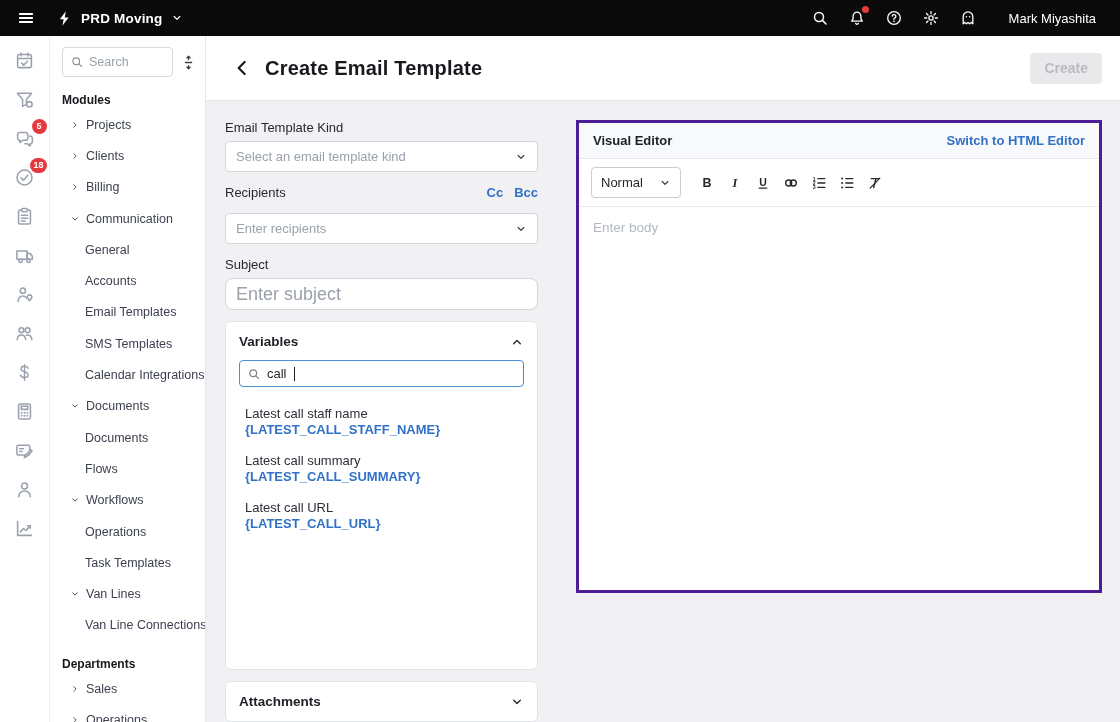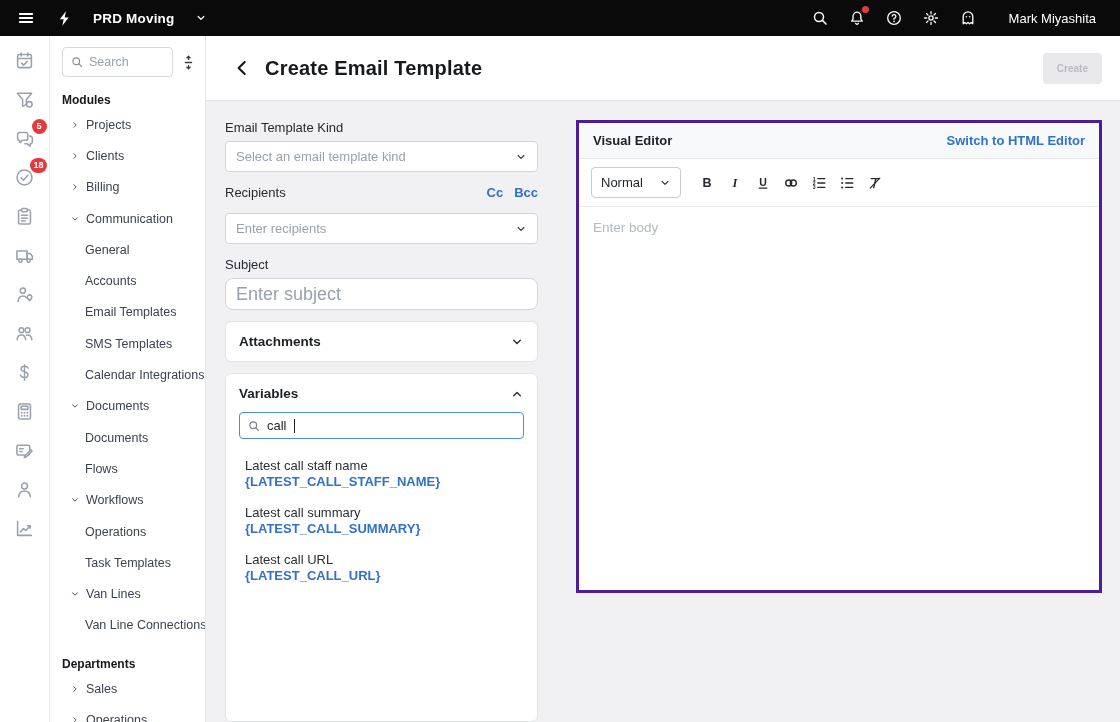--- a/index.html
+++ b/index.html
@@ -5,21 +5,21 @@
   * { margin:0; padding:0; box-sizing:border-box; }
   html,body { width:1120px; height:722px; overflow:hidden; }
   body { font-family:"Liberation Sans", sans-serif; background:#f1f1f3; color:#26292e; font-size:13px; }
   .icon { display:inline-flex; align-items:center; justify-content:center; }
   .icon svg { display:block; }
 
   
   .topbar { height:36px; background:#0a0a0b; color:#fff; display:flex; align-items:center; padding:0 24px 0 16px; }
   .tb-burger { width:20px; height:20px; color:#fff; cursor:pointer; }
   .tb-burger svg { width:18px; height:18px; }
-  .org-switcher { display:flex; align-items:center; gap:20px; margin-left:20px; cursor:pointer;justify-content:flex-end; }
+  .org-switcher { display:flex; align-items:center; gap:8px; margin-left:20px; cursor:pointer;justify-content:flex-end; }
   .org-logo svg { width:17px; height:17px; }
   .org-name { font-size:13.5px; font-weight:700; letter-spacing:.2px; }
   .org-chev svg { width:12px; height:12px; }
   .tb-right { margin-left:auto; display:flex; align-items:center; gap:17px; }
   .tb-btn { position:relative; width:20px; height:20px; display:flex; align-items:center; justify-content:center; cursor:pointer; }
   .tb-btn svg { width:16px; height:16px; }
   .tb-btn .dot { position:absolute; top:-2px; right:-2px; width:7px; height:7px; border-radius:50%; background:#e5393e; }
   .tb-user { font-size:13px; margin-left:14px; cursor:pointer; }
 
   
@@ -43,21 +43,21 @@
   .sb-item.l2 { padding-left:23px; }
   .sb-chev { width:10px; height:10px; color:#4a4f58; flex-shrink:0; }
   .sb-chev svg { width:10px; height:10px; }
 
   
   .main { flex:1; min-width:0; display:flex; flex-direction:column; }
   .page-header { height:65px; background:#fff; border-bottom:1px solid #e4e5e8; display:flex; align-items:center; padding:0 18px 0 26px; flex-shrink:0; }
   .back-btn { width:20px; height:20px; color:#17191d; cursor:pointer; margin-right:13px; }
   .back-btn svg { width:18px; height:18px; }
   .page-title { font-size:20px; font-weight:700; color:#17191d; letter-spacing:.2px; }
-  .create-btn { margin-left:auto; height:31px; padding:0 14px; background:#e9e9eb; color:#b9bbc0; border:none; border-radius:4px; font-size:10px; font-weight:600; font-family:"Liberation Sans",sans-serif; cursor:default; }
+  .create-btn { margin-left:auto; height:31px; padding:0 14px; background:#e9e9eb; color:#b9bbc0; border:none; border-radius:4px; font-size:14px; font-weight:600; font-family:"Liberation Sans",sans-serif; cursor:default; }
 
   .content { flex:1; display:flex; gap:38px; padding:19px 0 0 19px; overflow:hidden; }
   .form-col { width:313px; flex-shrink:0; display:flex; flex-direction:column; }
   .f-label { font-size:13px; color:#26292e; margin-bottom:6px; }
   .f-select { height:31px; background:#fff; border:1px solid #d2d5da; border-radius:4px; display:flex; align-items:center; justify-content:space-between; padding:0 10px; cursor:pointer; }
   .f-select .ph { color:#9aa1ab; font-size:13px; }
   .f-select .chev, .fmt-select .chev { color:#3c4043; }
   .f-select .chev svg, .fmt-select .chev svg { width:12px; height:12px; }
   .recip-row { display:flex; align-items:baseline; margin-top:13px; margin-bottom:6px; }
   .recip-links { margin-left:auto; display:flex; gap:11px; }
@@ -441,31 +441,20 @@
           <span class="icon chev">
               <svg viewBox="0 0 16 16" fill="none" stroke="currentColor" stroke-width="1.3" stroke-linecap="round" stroke-linejoin="round">
                 <path d="M4.2 6l3.8 3.8L11.8 6" stroke-width="1.6"></path>
               </svg>
             </span>
         </div>
 
         <div class="f-label mt13">Subject</div>
         <input class="f-input" placeholder="Enter subject" style="">
 
-        <div class="card">
-          <div class="card-head">
-            <span class="card-title">Attachments</span>
-            <span class="icon card-chev">
-                <svg viewBox="0 0 16 16" fill="none" stroke="currentColor" stroke-width="1.3" stroke-linecap="round" stroke-linejoin="round">
-                  <path d="M4.2 6l3.8 3.8L11.8 6" stroke-width="1.6"></path>
-                </svg>
-              </span>
-          </div>
-        </div>
-
         <div class="card variables">
           <div class="card-head">
             <span class="card-title">Variables</span>
             <span class="icon card-chev">
                 <svg viewBox="0 0 16 16" fill="none" stroke="currentColor" stroke-width="1.3" stroke-linecap="round" stroke-linejoin="round">
                   <path d="M4.2 10l3.8-3.8L11.8 10" stroke-width="1.6"></path>
                 </svg>
               </span>
           </div>
           <div class="var-search">
@@ -486,20 +475,31 @@
               <div class="var-item">
                 <div class="v-name">Latest call summary</div>
                 <div class="v-token">{LATEST_CALL_SUMMARY}</div>
               </div>
               <div class="var-item">
                 <div class="v-name">Latest call URL</div>
                 <div class="v-token">{LATEST_CALL_URL}</div>
               </div>
             </div>
         </div>
+
+        <div class="card">
+          <div class="card-head">
+            <span class="card-title">Attachments</span>
+            <span class="icon card-chev">
+                <svg viewBox="0 0 16 16" fill="none" stroke="currentColor" stroke-width="1.3" stroke-linecap="round" stroke-linejoin="round">
+                  <path d="M4.2 6l3.8 3.8L11.8 6" stroke-width="1.6"></path>
+                </svg>
+              </span>
+          </div>
+        </div>
       </div>
 
       <div class="editor-panel">
         <div class="ed-head">
           <span class="ed-title">Visual Editor</span>
           <span class="blue-link">Switch to HTML Editor</span>
         </div>
         <div class="ed-toolbar">
           <span class="fmt-select">
             <span>Normal</span>

